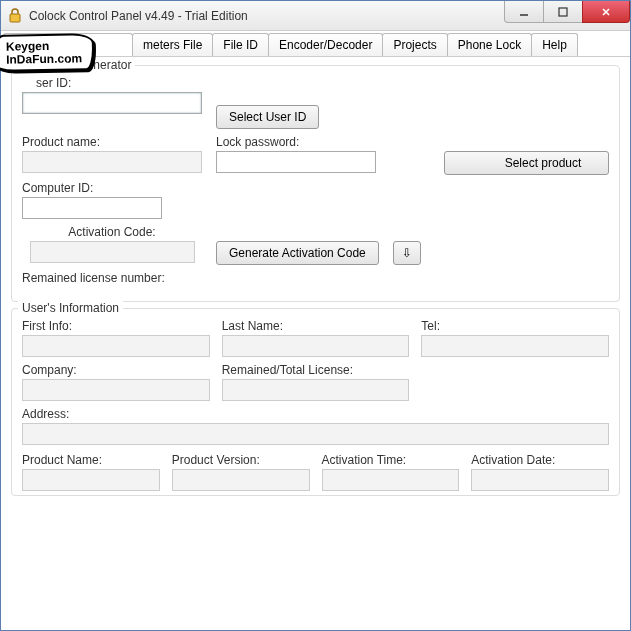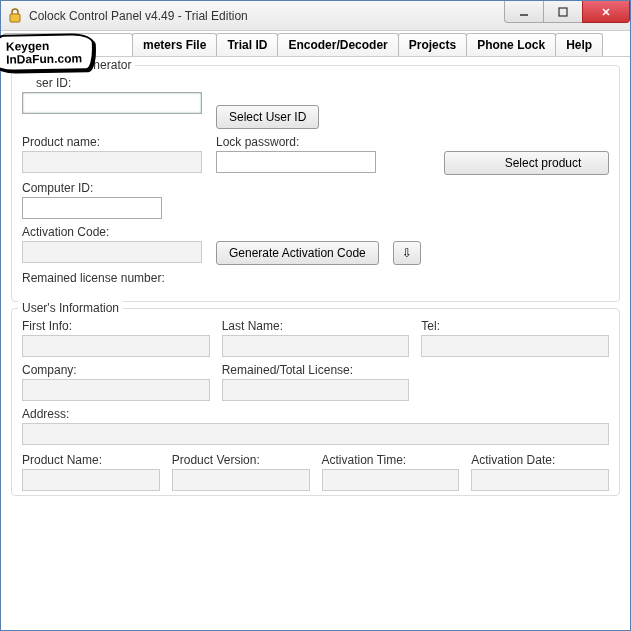--- a/index.html
+++ b/index.html
@@ -10,21 +10,21 @@
 .titlebar { height: 30px; background: linear-gradient(#f8f8f8, #e8e8e8); border-bottom: 1px solid #ccc; display: flex; align-items: center; padding: 0 0 0 6px; }
 .titlebar-icon { width: 16px; height: 16px; margin-right: 6px; }
 .titlebar-icon svg { width:100%; height:100%; }
 .titlebar-text { flex: 1; color: #333; }
 .titlebar-buttons { display: flex; height: 100%; }
 .tb-btn { width: 40px; height: 22px; border: 1px solid #aaa; background: linear-gradient(#f5f5f5,#e2e2e2); margin-left: -1px; display:flex; align-items:center; justify-content:center; border-top:none; }
 .tb-btn.close { width: 48px; background: linear-gradient(#e67,#c33); border-color:#a22; color:#fff; border-radius: 0 0 4px 0; }
 .tb-btn.min { border-radius: 0 0 0 4px; }
 .tb-btn svg { width:12px; height:12px; }
 
-.tabstrip { display:flex; background:#fff; border-bottom:1px solid #ccc; padding: 2px 2px 0 2px; position:relative;font-weight:bold; }
+.tabstrip { display:flex; background:#fff; border-bottom:1px solid #ccc; padding: 2px 2px 0 2px; position:relative; }
 .tab { padding: 4px 10px; border:1px solid #bbb; border-bottom:none; background: linear-gradient(#fefefe,#f2f2f2); margin-right:-1px; border-radius: 3px 3px 0 0; cursor:pointer; white-space:nowrap; }
 .tab.active { background:#fff; position:relative; z-index:2; }
 
 .client { flex:1; background:#fff; padding: 8px 10px 4px 10px; display:flex; flex-direction:column; position:relative; }
 
 .fieldset { border:1px solid #ddd; border-radius:4px; padding: 8px 10px 4px 10px; margin-bottom:6px; }
 .fieldset-title { position:relative; top:-16px; background:#fff; display:inline-block; padding:0 4px; color:#333; margin-left:-4px; }
 .fieldset-body { margin-top:-12px; }
 
 .row { display:flex; gap:14px; margin-bottom:6px; align-items:flex-start; }
@@ -79,21 +79,21 @@
   </div>
 
   <div class="watermark">
     <div>Keygen</div>
     <div>InDaFun.com</div>
   </div>
 
   <div class="tabstrip">
     <div class="tab active" style="width:130px;">C</div>
     <div class="tab">meters File</div>
-    <div class="tab">Trial ID</div>
+    <div class="tab">File ID</div>
     <div class="tab">Encoder/Decoder</div>
     <div class="tab">Projects</div>
     <div class="tab">Phone Lock</div>
     <div class="tab">Help</div>
   </div>
 
   <div class="client">
 
     <div class="fieldset">
       <span class="fieldset-title">A&nbsp;&nbsp;&nbsp;&nbsp;&nbsp;&nbsp;&nbsp;&nbsp;&nbsp;&nbsp;&nbsp;&nbsp;&nbsp;&nbsp;&nbsp;&nbsp;&nbsp;<span>enerator</span></span>
@@ -124,21 +124,21 @@
         </div>
 
         <div class="row">
           <div class="col" style="width:140px;">
             <span class="label">Computer ID:</span>
             <input class="text" type="text" style="">
           </div>
         </div>
 
         <div class="row">
-          <div class="col" style="width:180px;">
+          <div class="col" style="width:180px;align-items:center;">
             <span class="label">Activation Code:</span>
             <input class="text readonly" type="text" readonly="" style="">
           </div>
           <div class="col" style="justify-content:flex-end;align-items:center;">
             <button class="btn" style="margin-top:16px;">Generate Activation Code</button>
           </div>
           <div class="col" style="justify-content:flex-end;">
             <button class="btn small" style="margin-top:16px;">
               <span>⇩</span>
             </button>

